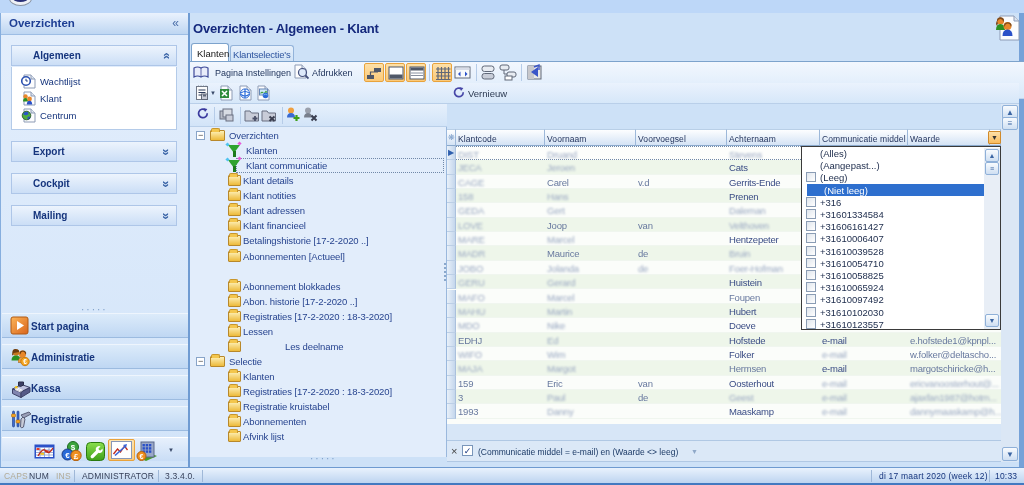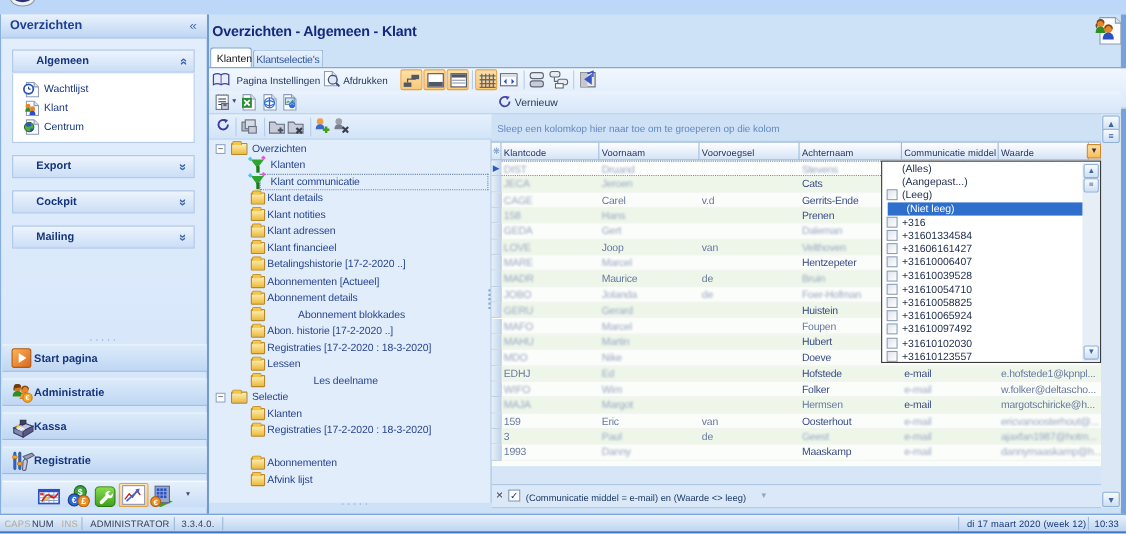--- a/index.html
+++ b/index.html
@@ -424,27 +424,23 @@
           <span class="txt" style="left:53px;">Klant financieel</span>
         </div>
         <div class="ti" style="top:106px;left:0;width:257px;height:15px;">
           <span class="icon-folder" style="position:absolute;left:38px;top:2px;"></span>
           <span class="txt" style="left:53px;">Betalingshistorie [17-2-2020 ..]</span>
         </div>
         <div class="ti" style="top:122px;left:0;width:257px;height:15px;">
           <span class="icon-folder" style="position:absolute;left:38px;top:2px;"></span>
           <span class="txt" style="left:53px;">Abonnementen [Actueel]</span>
         </div>
-        <div class="ti" style="top:137px;left:0;width:257px;height:15px;">
-          <span class="icon-folder" style="position:absolute;left:38px;top:2px;"></span>
-          <span class="txt" style="left:53px;">Abonnement details</span>
-        </div>
         <div class="ti" style="top:152px;left:0;width:257px;height:15px;">
           <span class="icon-folder" style="position:absolute;left:38px;top:2px;"></span>
-          <span class="txt" style="left:53px;margin-left:28px;">Abonnement blokkades</span>
+          <span class="txt" style="left:53px;">Abonnement blokkades</span>
         </div>
         <div class="ti" style="top:167px;left:0;width:257px;height:15px;">
           <span class="icon-folder" style="position:absolute;left:38px;top:2px;"></span>
           <span class="txt" style="left:53px;">Abon. historie [17-2-2020 ..]</span>
         </div>
         <div class="ti" style="top:182px;left:0;width:257px;height:15px;">
           <span class="icon-folder" style="position:absolute;left:38px;top:2px;"></span>
           <span class="txt" style="left:53px;">Registraties [17-2-2020 : 18-3-2020]</span>
         </div>
         <div class="ti" style="top:197px;left:0;width:257px;height:15px;">
@@ -460,43 +456,44 @@
           <span class="icon-folder" style="position:absolute;left:20px;top:2px;width:15px;"></span>
           <span class="txt" style="left:39px;">Selectie</span>
         </div>
         <div class="ti" style="top:242px;left:0;width:257px;height:15px;">
           <span class="icon-folder" style="position:absolute;left:38px;top:2px;"></span>
           <span class="txt" style="left:53px;">Klanten</span>
         </div>
         <div class="ti" style="top:257px;left:0;width:257px;height:15px;">
           <span class="icon-folder" style="position:absolute;left:38px;top:2px;"></span>
           <span class="txt" style="left:53px;">Registraties [17-2-2020 : 18-3-2020]</span>
+        </div>
+        <div class="ti" style="top:272px;left:0;width:257px;height:15px;">
+          <span class="icon-folder" style="position:absolute;left:38px;top:2px;"></span>
+          <span class="txt" style="left:53px;">Registratie kruistabel</span>
         </div>
         <div class="ti" style="top:287px;left:0;width:257px;height:15px;">
           <span class="icon-folder" style="position:absolute;left:38px;top:2px;"></span>
           <span class="txt" style="left:53px;">Abonnementen</span>
         </div>
         <div class="ti" style="top:302px;left:0;width:257px;height:15px;">
           <span class="icon-folder" style="position:absolute;left:38px;top:2px;"></span>
           <span class="txt" style="left:53px;">Afvink lijst</span>
         </div>
       <div id="treedots">·····</div>
     </div>
   </div>
   <div class="abs" style="left:254px;top:250px;width:2px;height:18px;border-left:2px dotted #8aa8cc;"></div>
   <div class="abs" id="gridpanel">
     <div class="abs" id="vnbar">
         <span style="position:absolute;left:21px;top:5px;font-size:9.5px;color:#2c3a52;">Vernieuw</span>
         <svg style="position:absolute;left:5px;top:4px;" width="13" height="13" viewBox="0 0 13 13">
           <path d="M9.3 1.8 A4.3 4.3 0 1 0 11.2 5.2" fill="none" stroke="#4747a8" stroke-width="1.7"></path>
           <path d="M7.6 0.2 l3.8 0.8 l-2.4 3 z" fill="#4747a8"></path>
         </svg>
-      </div>
-    <div class="abs" id="groupby">
-        <span class="t">Sleep een kolomkop hier naar toe om te groeperen op die kolom</span>
       </div>
     <div class="abs" id="gridhead">
         <div class="hcell" style="left:0px;width:9px;"></div>
         <div class="hcell" style="left:9px;width:89px;">Klantcode</div>
         <div class="hcell" style="left:98px;width:91px;">Voornaam</div>
         <div class="hcell" style="left:189px;width:91px;">Voorvoegsel</div>
         <div class="hcell" style="left:280px;width:93px;">Achternaam</div>
         <div class="hcell" style="left:373px;width:88px;">Communicatie middel</div>
         <div class="hcell" style="left:461px;width:82px;">Waarde</div>
         <div class="hcell" style="left:543px;width:11px;"></div>

